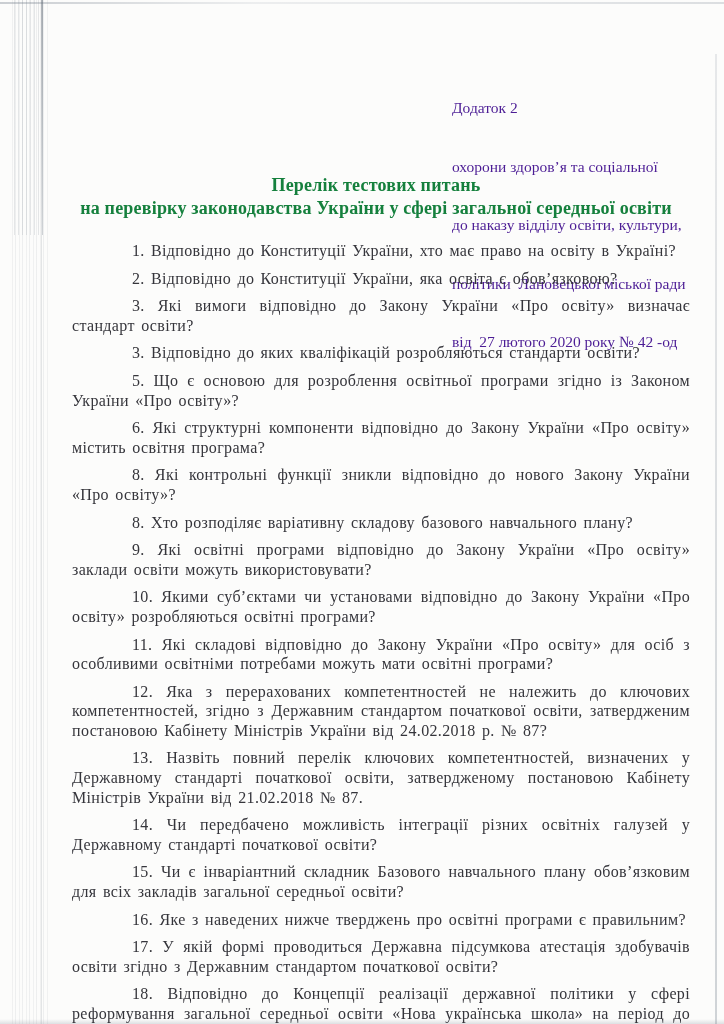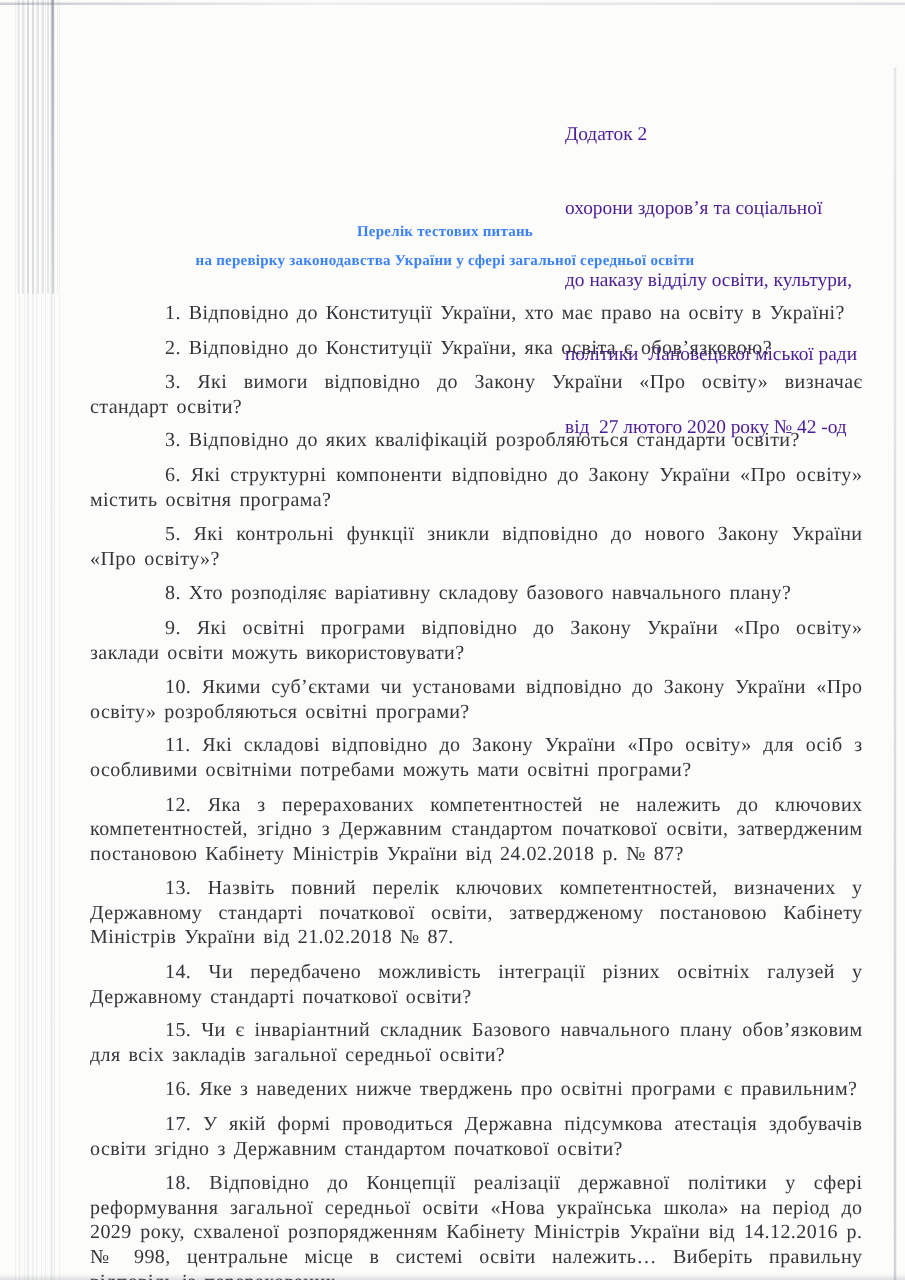--- a/index.html
+++ b/index.html
@@ -75,27 +75,27 @@
     position: absolute;
     left: 452px; top: 59px;
     width: 262px;
     font-size: 15.5px;
     line-height: 19.5px;
     color: #4c1d95;
     white-space: pre-wrap;
   }
   .doc-title {
     position: absolute;
-    left: 36px; top: 174px;
+    left: 56px; top: 174px;
     width: 640px;
     text-align: center;
     font-weight: bold;
-    font-size: 12px;
+    font-size: 18px;
     line-height: 22.5px;
-    color: #3b82f6;
+    color: #15803d;
     letter-spacing: 0.2px;
   }
   .questions {
     position: absolute;
     left: 64px; top: 233px;
     width: 634px;
     font-size: 16px;
     line-height: 19.6px;
     letter-spacing: 0.35px;
     word-spacing: 2px;
@@ -130,22 +130,23 @@
   <div class="doc-title">
     <div>Перелік тестових питань</div>
     <div>на перевірку законодавства України у сфері загальної середньої освіти</div>
   </div>
 
   <div class="questions">
     <p>1. Відповідно до Конституції України, хто має право на освіту в Україні?</p>
     <p>2. Відповідно до Конституції України, яка освіта є обов’язковою?</p>
     <p>3. Які вимоги відповідно до Закону України «Про освіту» визначає стандарт освіти?</p>
     <p>3. Відповідно до яких кваліфікацій розробляються стандарти освіти?</p>
+    <p>5. Що є основою для розроблення освітньої програми згідно із Законом України «Про освіту»?</p>
     <p>6. Які структурні компоненти відповідно до Закону України «Про освіту» містить освітня програма?</p>
-    <p>5. Які контрольні функції зникли відповідно до нового Закону України «Про освіту»?</p>
+    <p>8. Які контрольні функції зникли відповідно до нового Закону України «Про освіту»?</p>
     <p>8. Хто розподіляє варіативну складову базового навчального плану?</p>
     <p>9. Які освітні програми відповідно до Закону України «Про освіту» заклади освіти можуть використовувати?</p>
     <p>10. Якими суб’єктами чи установами відповідно до Закону України «Про освіту» розробляються освітні програми?</p>
     <p>11. Які складові відповідно до Закону України «Про освіту» для осіб з особливими освітніми потребами можуть мати освітні програми?</p>
     <p>12. Яка з перерахованих компетентностей не належить до ключових компетентностей, згідно з Державним стандартом початкової освіти, затвердженим постановою Кабінету Міністрів України від 24.02.2018 р. № 87?</p>
     <p>13. Назвіть повний перелік ключових компетентностей, визначених у Державному стандарті початкової освіти,  затвердженому постановою Кабінету Міністрів України від 21.02.2018 № 87.</p>
     <p>14. Чи передбачено можливість інтеграції різних освітніх галузей у Державному стандарті початкової освіти?</p>
     <p>15. Чи є інваріантний складник Базового навчального плану обов’язковим для всіх закладів загальної середньої освіти?</p>
     <p>16. Яке з наведених нижче тверджень про освітні програми є правильним?</p>
     <p>17. У якій формі проводиться Державна підсумкова атестація здобувачів освіти згідно з Державним стандартом початкової освіти?</p>

